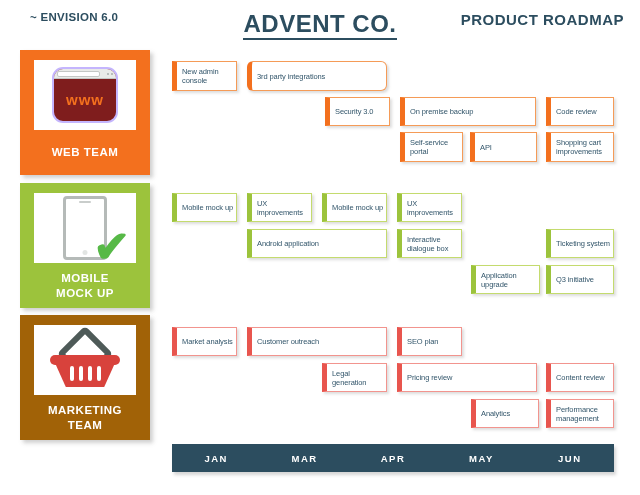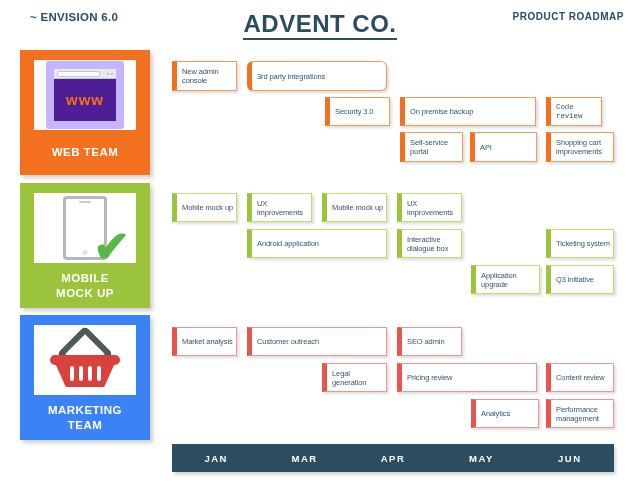--- a/index.html
+++ b/index.html
@@ -5,33 +5,33 @@
   html,body{margin:0;padding:0;background:#ffffff;}
   .canvas{
     position:relative;width:640px;height:495px;background:#ffffff;overflow:hidden;
     font-family:"Liberation Sans",sans-serif;color:#2C4D5F;
   }
   
   .hdr-left{position:absolute;left:30px;top:11px;font-size:11.5px;font-weight:bold;letter-spacing:.3px;}
   .hdr-title{position:absolute;left:0;right:0;top:10px;text-align:center;font-size:24px;font-weight:bold;
     letter-spacing:.5px;}
   .hdr-title span{border-bottom:2.5px solid #2C4D5F;padding-bottom:1px;}
-  .hdr-right{position:absolute;right:16px;top:11px;font-size:10px;letter-spacing:.5px;font-weight:bold;}
+  .hdr-right{position:absolute;right:16px;top:11px;font-size:15px;letter-spacing:.5px;font-weight:bold;}
   
   .team{position:absolute;left:20px;width:130px;height:125px;display:flex;flex-direction:column;
     align-items:center;box-shadow:3px 3px 4px rgba(120,120,120,.35);}
   .team-art{margin-top:10px;width:102px;height:70px;background:#ffffff;display:flex;align-items:center;
     justify-content:center;position:relative;}
   .team-label{flex:1;width:88px;display:flex;align-items:center;justify-content:center;text-align:center;
     color:#ffffff;font-size:11.5px;font-weight:bold;letter-spacing:.5px;line-height:1.3;}
   .team-web{top:50px;background:#F3701E;}
   .team-mobile{top:183px;background:#9CC33C;}
-  .team-marketing{top:315px;background:#3b82f6;}
+  .team-marketing{top:315px;background:#a16207;}
   
-  .browser-icon{width:62px;height:52px;border:8px solid #c4b5fd;border-radius:3px;background:#4c1d95;overflow:hidden;}
+  .browser-icon{width:62px;height:52px;border:2px solid #c4b5fd;border-radius:11px;background:#7f1d1d;overflow:hidden;}
   .b-top{height:9px;background:#E9EBE8;border-bottom:1px solid #C4C8C5;display:flex;align-items:center;padding:0 3px;}
   .b-addr{flex:1;height:4px;background:#ffffff;border:1px solid #C4C8C5;border-radius:2px;margin-right:5px;}
   .b-dot{width:2px;height:2px;background:#A9AFAD;border-radius:50%;margin-left:2px;}
   .b-body{height:40px;display:flex;align-items:center;justify-content:center;color:#F3701E;
     font-weight:bold;font-size:15px;letter-spacing:1px;}
   
   .phone-icon{position:relative;width:38px;height:58px;border:3px solid #B5BAB8;border-radius:4px;background:#ffffff;}
   .phone-icon::before{content:"";position:absolute;top:2px;left:50%;transform:translateX(-50%);
     width:12px;height:2px;background:#C9CDCB;border-radius:1px;}
   .phone-icon::after{content:"";position:absolute;bottom:2px;left:50%;transform:translateX(-50%);
@@ -106,38 +106,38 @@
         </div>
       </div>
     </div>
     <div class="team-label">MARKETING TEAM</div>
   </div>
 
   <div class="item orange" style="left:172px;top:61px;width:65px;height:30px;">New admin console</div>
   <div class="item orange" style="left:247px;top:61px;width:140px;height:30px;border-radius:6px;">3rd party integrations</div>
   <div class="item orange" style="left:325px;top:97px;width:65px;height:29px;">Security 3.0</div>
   <div class="item orange" style="left:400px;top:97px;width:136px;height:29px;">On premise backup</div>
-  <div class="item orange" style="left:546px;top:97px;width:56px;height:29px;font-family:Liberation Mono, monospace;">Code review</div>
+  <div class="item orange" style="left:546px;top:97px;width:68px;height:29px;">Code review</div>
   <div class="item orange" style="left:400px;top:132px;width:63px;height:30px;">Self-service portal</div>
   <div class="item orange" style="left:470px;top:132px;width:67px;height:30px;text-align:center;">API</div>
   <div class="item orange" style="left:546px;top:132px;width:68px;height:30px;">Shopping cart improvements</div>
 
   <div class="item green" style="left:172px;top:193px;width:65px;height:29px;">Mobile mock up</div>
   <div class="item green" style="left:247px;top:193px;width:65px;height:29px;">UX improvements</div>
   <div class="item green" style="left:322px;top:193px;width:65px;height:29px;">Mobile mock up</div>
   <div class="item green" style="left:397px;top:193px;width:65px;height:29px;">UX improvements</div>
   <div class="item green" style="left:247px;top:229px;width:140px;height:29px;">Android application</div>
   <div class="item green" style="left:397px;top:229px;width:65px;height:29px;">Interactive dialogue box</div>
   <div class="item green" style="left:546px;top:229px;width:68px;height:29px;">Ticketing system</div>
   <div class="item green" style="left:471px;top:265px;width:69px;height:29px;">Application upgrade</div>
   <div class="item green" style="left:546px;top:265px;width:68px;height:29px;">Q3 initiative</div>
 
   <div class="item red" style="left:172px;top:327px;width:65px;height:29px;">Market analysis</div>
   <div class="item red" style="left:247px;top:327px;width:140px;height:29px;">Customer outreach</div>
-  <div class="item red" style="left:397px;top:327px;width:65px;height:29px;">SEO admin</div>
+  <div class="item red" style="left:397px;top:327px;width:65px;height:29px;">SEO plan</div>
   <div class="item red" style="left:322px;top:363px;width:65px;height:29px;">Legal generation</div>
   <div class="item red" style="left:397px;top:363px;width:140px;height:29px;">Pricing review</div>
   <div class="item red" style="left:546px;top:363px;width:68px;height:29px;">Content review</div>
   <div class="item red" style="left:471px;top:399px;width:68px;height:29px;">Analytics</div>
   <div class="item red" style="left:546px;top:399px;width:68px;height:29px;">Performance management</div>
 
   <div class="timeline">
     <span class="month">JAN</span>
     <span class="month">MAR</span>
     <span class="month">APR</span>

